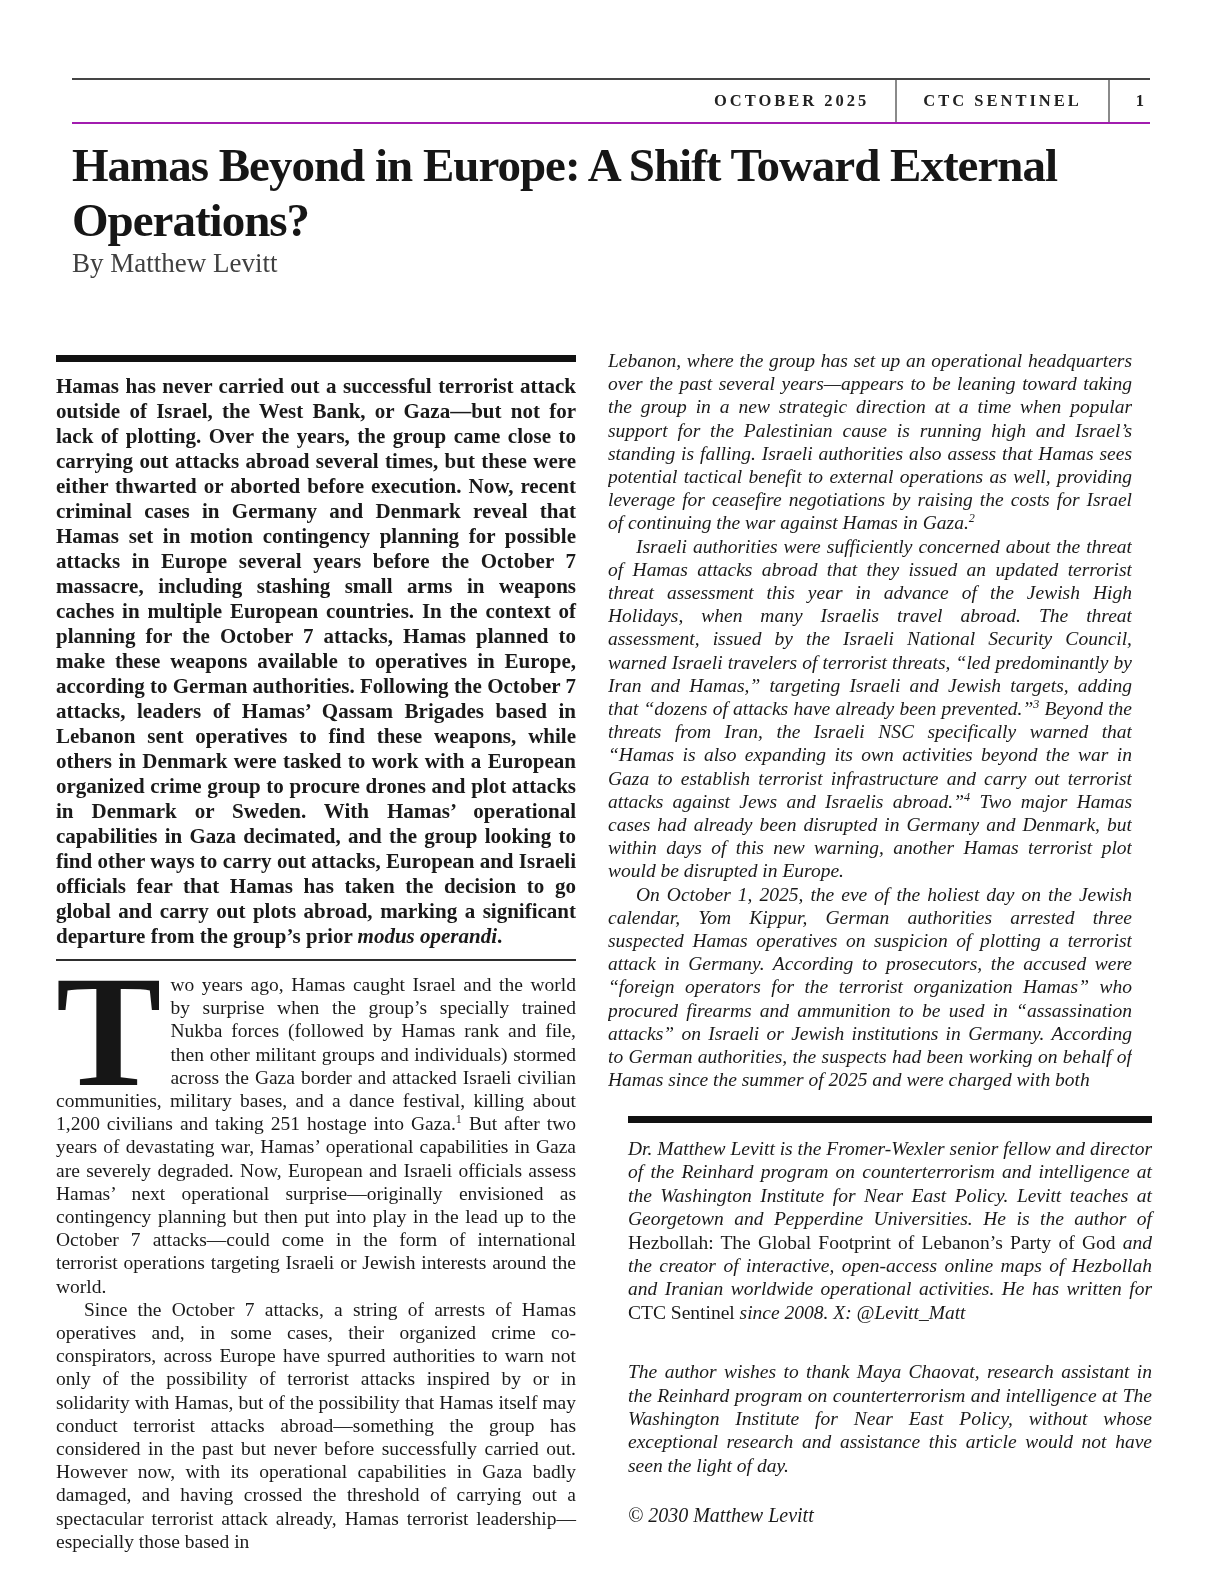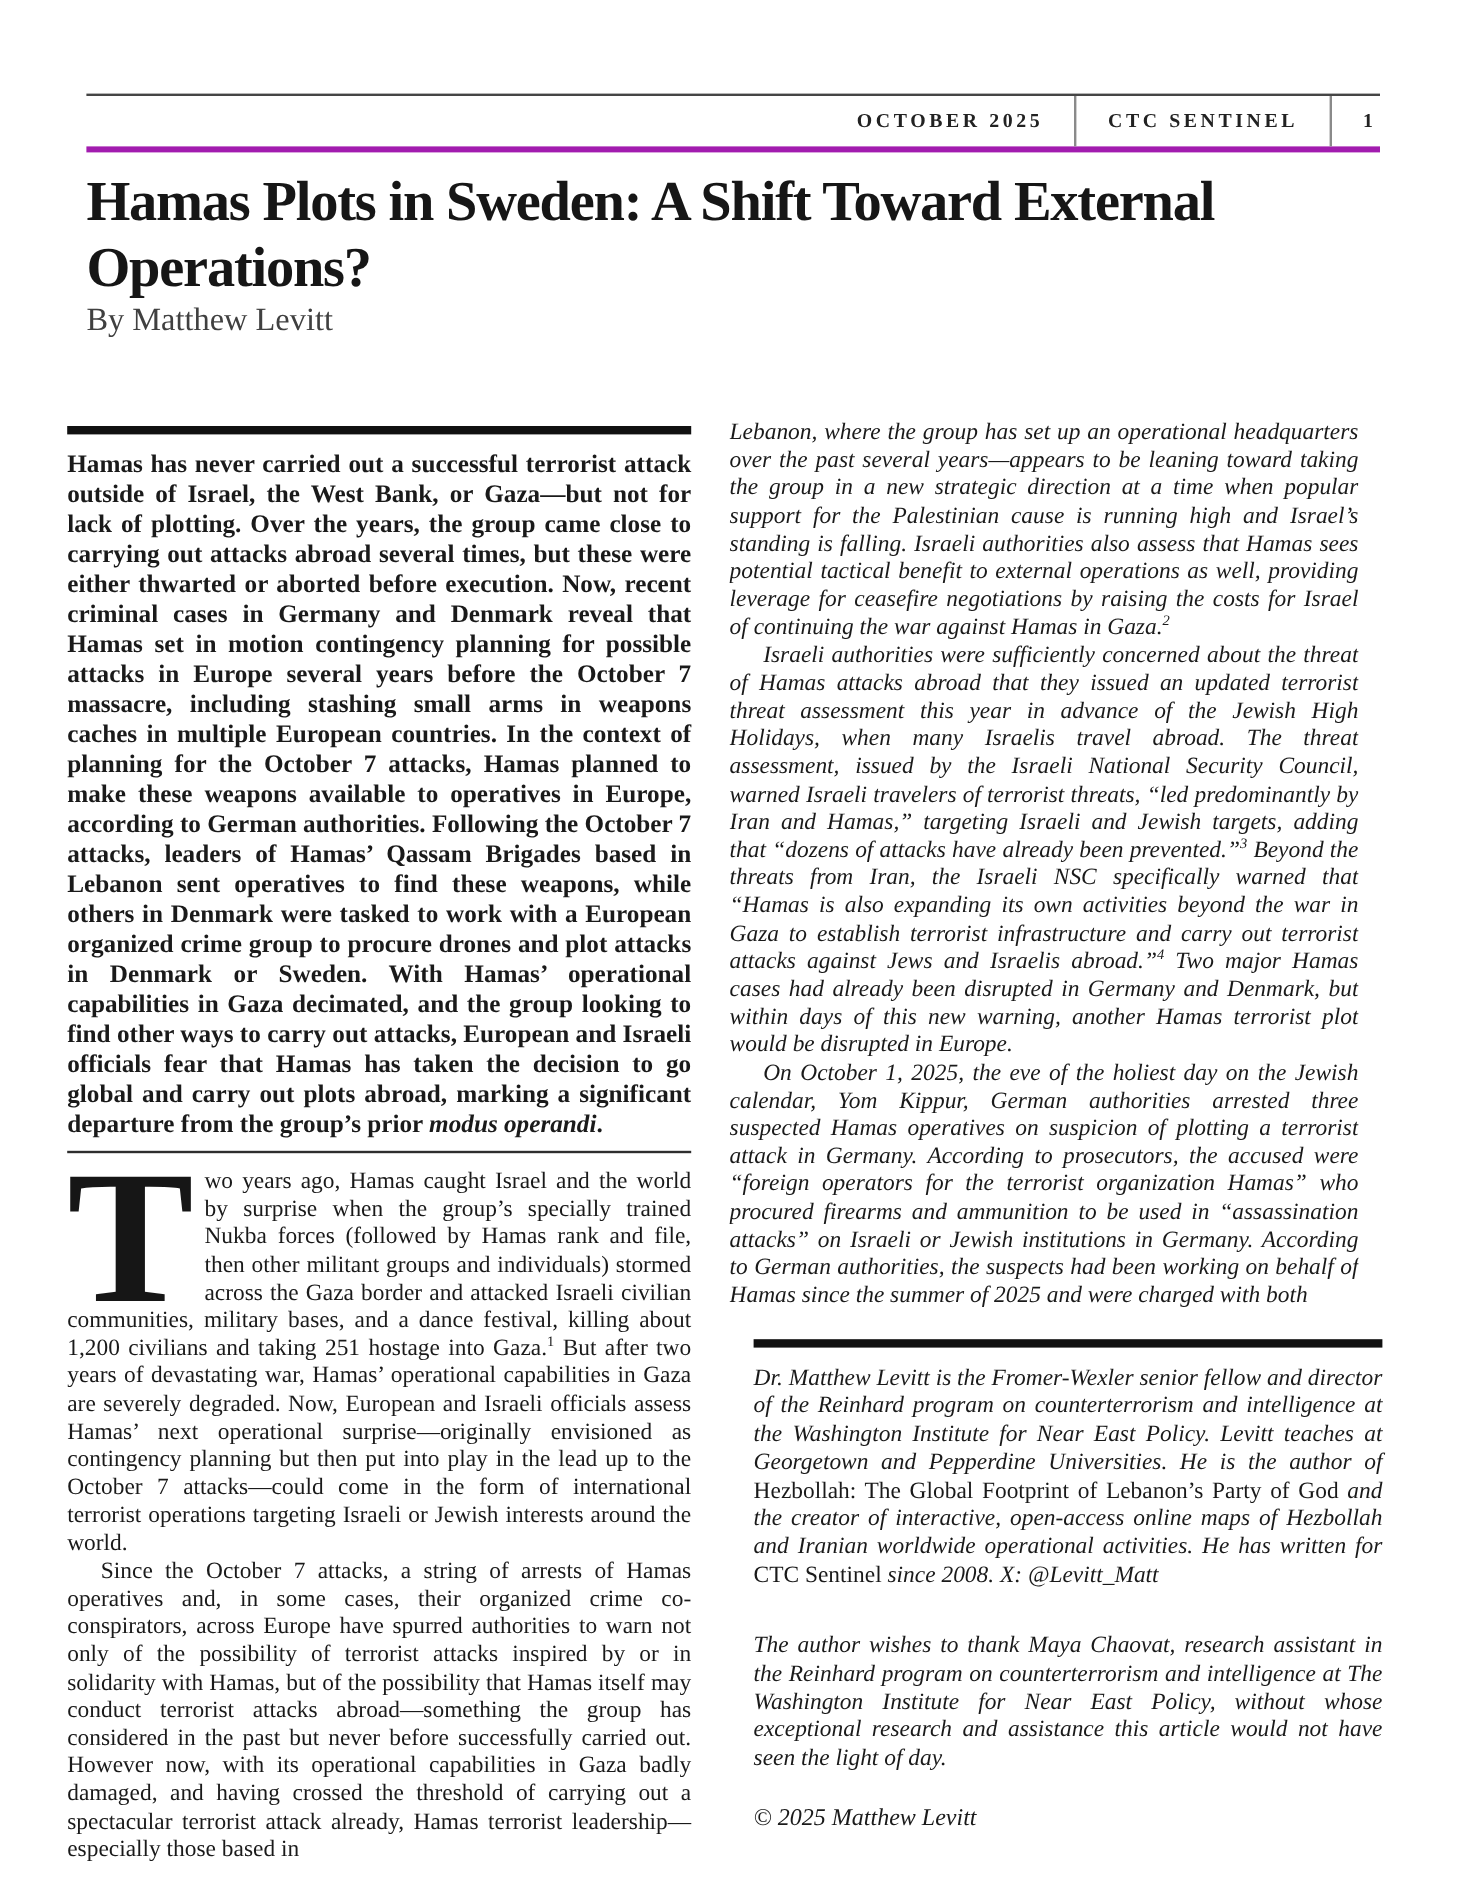--- a/index.html
+++ b/index.html
@@ -9,21 +9,21 @@
     height: 1584px;
     background: #ffffff;
     font-family: "Liberation Serif", serif;
     color: #1a1a1a;
     overflow: hidden;
   }
   .masthead { position: absolute; left: 72px; top: 0; width: 1078px; }
   .header-band {
     margin-top: 78px;
     border-top: 2px solid #454545;
-    border-bottom: 5px solid #a21caf;
+    border-bottom: 2px solid #a21caf;
     height: 42px;
     display: flex;
     justify-content: flex-end;
     align-items: stretch;
   }
   .header-item {
     display: flex;
     align-items: center;
     font-weight: 700;
     font-size: 16.5px;
@@ -94,21 +94,21 @@
 <body>
 
 <div class="page">
 
   <div class="masthead">
     <div class="header-band">
       <span class="header-item issue">OCTOBER 2025</span>
       <span class="header-item pub">CTC SENTINEL</span>
       <span class="header-item pagenum">1</span>
     </div>
-    <h1 class="title">Hamas Plots in Sweden: A Shift Toward External Operations?</h1>
+    <h1 class="title">Hamas Beyond in Europe: A Shift Toward External Operations?</h1>
     <div class="byline">By Matthew Levitt</div>
   </div>
 
   <div class="col-left">
     <div>
       <div class="thick-rule"></div>
       <p class="abstract-text"><span>Hamas has never carried out a successful terrorist attack outside of Israel, the West Bank, or Gaza—but not for lack of plotting. Over the years, the group came close to carrying out attacks abroad several times, but these were either thwarted or aborted before execution. Now, recent criminal cases in Germany and Denmark reveal that Hamas set in motion contingency planning for possible attacks in Europe several years before the October 7 massacre, including stashing small arms in weapons caches in multiple European countries. In the context of planning for the October 7 attacks, Hamas planned to make these weapons available to operatives in Europe, according to German authorities. Following the October 7 attacks, leaders of Hamas’ Qassam Brigades based in Lebanon sent operatives to find these weapons, while others in Denmark were tasked to work with a European organized crime group to procure drones and plot attacks in Denmark or Sweden. With Hamas’ operational capabilities in Gaza decimated, and the group looking to find other ways to carry out attacks, European and Israeli officials fear that Hamas has taken the decision to go global and carry out plots abroad, marking a significant departure from the group’s prior </span><em>modus operandi</em><span>.</span></p>
       <div class="thin-rule"></div>
     </div>
     <p class="body-para"><span class="dropcap">T</span><span>wo years ago, Hamas caught Israel and the world by surprise when the group’s specially trained Nukba forces (followed by Hamas rank and file, then other militant groups and individuals) stormed across the Gaza border and attacked Israeli civilian communities, military bases, and a dance festival, killing about 1,200 civilians and taking 251 hostage into Gaza.</span><sup>1</sup><span> But after two years of devastating war, Hamas’ operational capabilities in Gaza are severely degraded. Now, European and Israeli officials assess Hamas’ next operational surprise—originally envisioned as contingency planning but then put into play in the lead up to the October 7 attacks—could come in the form of international terrorist operations targeting Israeli or Jewish interests around the world.</span></p>
@@ -118,16 +118,16 @@
   <div class="col-right">
     <p class="body-para"><span>Lebanon, where the group has set up an operational headquarters over the past several years—appears to be leaning toward taking the group in a new strategic direction at a time when popular support for the Palestinian cause is running high and Israel’s standing is falling. Israeli authorities also assess that Hamas sees potential tactical benefit to external operations as well, providing leverage for ceasefire negotiations by raising the costs for Israel of continuing the war against Hamas in Gaza.</span><sup>2</sup></p>
     <p class="body-para indent"><span>Israeli authorities were sufficiently concerned about the threat of Hamas attacks abroad that they issued an updated terrorist threat assessment this year in advance of the Jewish High Holidays, when many Israelis travel abroad. The threat assessment, issued by the Israeli National Security Council, warned Israeli travelers of terrorist threats, “led predominantly by Iran and Hamas,” targeting Israeli and Jewish targets, adding that “dozens of attacks have already been prevented.”</span><sup>3</sup><span> Beyond the threats from Iran, the Israeli NSC specifically warned that “Hamas is also expanding its own activities beyond the war in Gaza to establish terrorist infrastructure and carry out terrorist attacks against Jews and Israelis abroad.”</span><sup>4</sup><span> Two major Hamas cases had already been disrupted in Germany and Denmark, but within days of this new warning, another Hamas terrorist plot would be disrupted in Europe.</span></p>
     <p class="body-para indent">On October 1, 2025, the eve of the holiest day on the Jewish calendar, Yom Kippur, German authorities arrested three suspected Hamas operatives on suspicion of plotting a terrorist attack in Germany. According to prosecutors, the accused were “foreign operators for the terrorist organization Hamas” who procured firearms and ammunition to be used in “assassination attacks” on Israeli or Jewish institutions in Germany. According to German authorities, the suspects had been working on behalf of Hamas since the summer of 2025 and were charged with both</p>
   </div>
 
   <div class="bio-block">
     <div class="thick-rule"></div>
     <p class="bio-para"><span>Dr. Matthew Levitt is the Fromer-Wexler senior fellow and director of the Reinhard program on counterterrorism and intelligence at the Washington Institute for Near East Policy. Levitt teaches at Georgetown and Pepperdine Universities. He is the author of </span><span class="upright">Hezbollah: The Global Footprint of Lebanon’s Party of God</span><span> and the creator of interactive, open-access online maps of Hezbollah and Iranian worldwide operational activities. He has written for </span><span class="upright">CTC Sentinel</span><span> since 2008. X: @Levitt_Matt</span></p>
     <p class="bio-para ack">The author wishes to thank Maya Chaovat, research assistant in the Reinhard program on counterterrorism and intelligence at The Washington Institute for Near East Policy, without whose exceptional research and assistance this article would not have seen the light of day.</p>
-    <p class="bio-para copyright">© 2025 Matthew Levitt</p>
+    <p class="bio-para copyright">© 2030 Matthew Levitt</p>
   </div>
 
 </div>
 
 </body></html>

